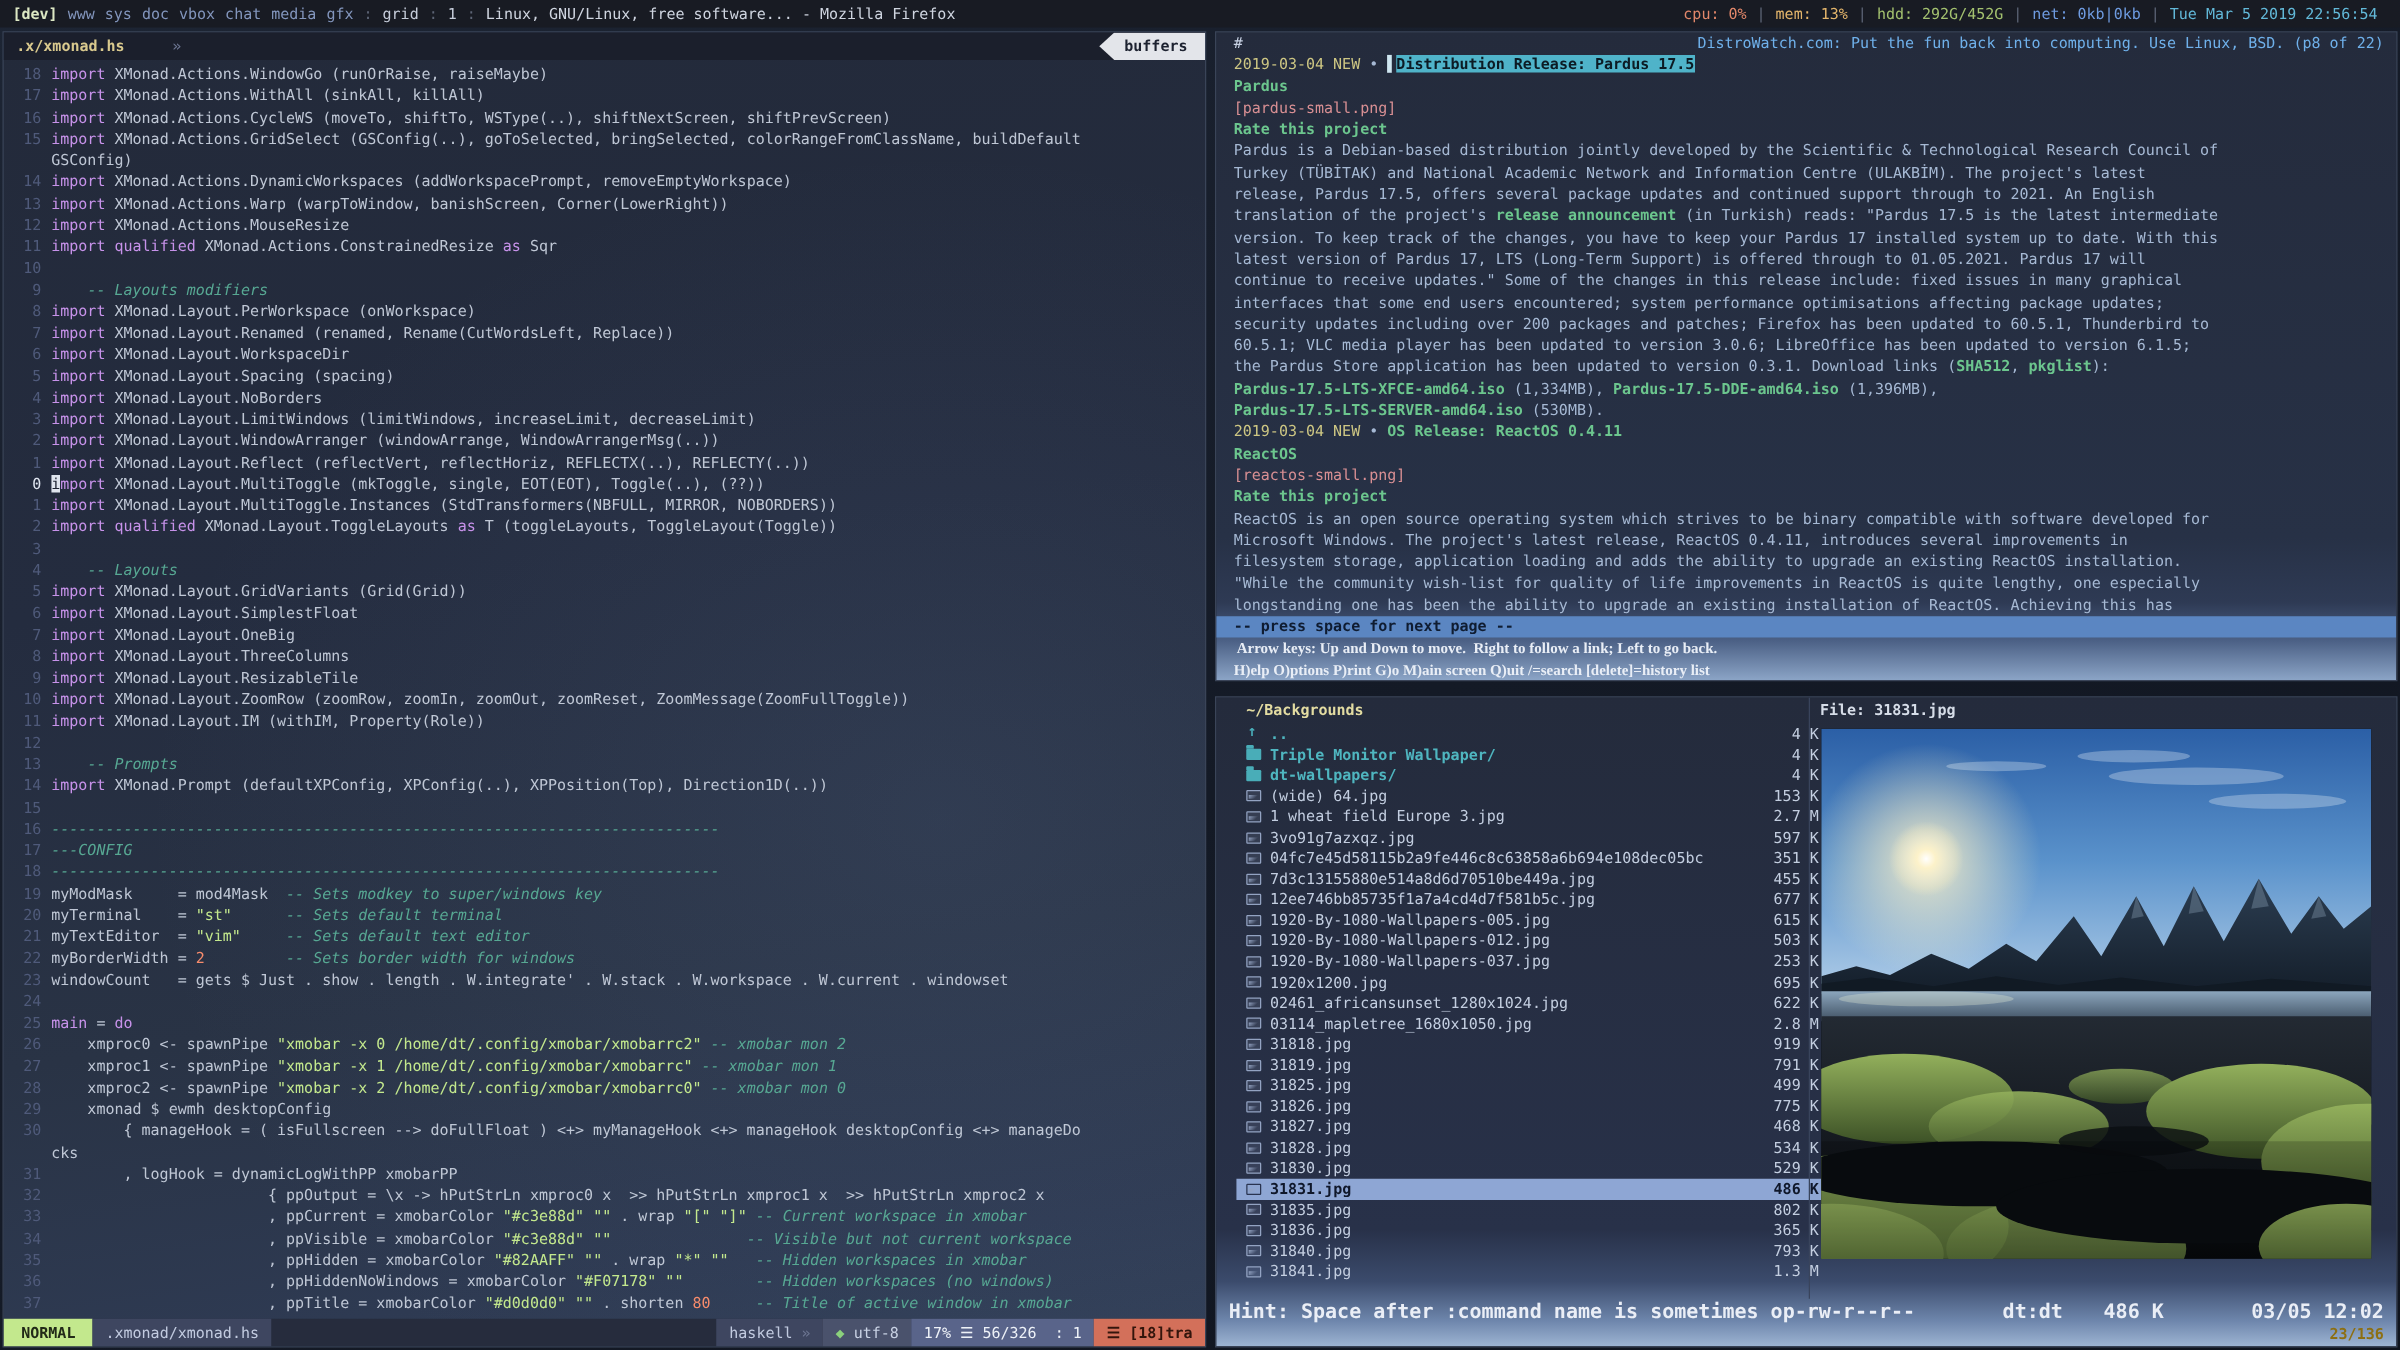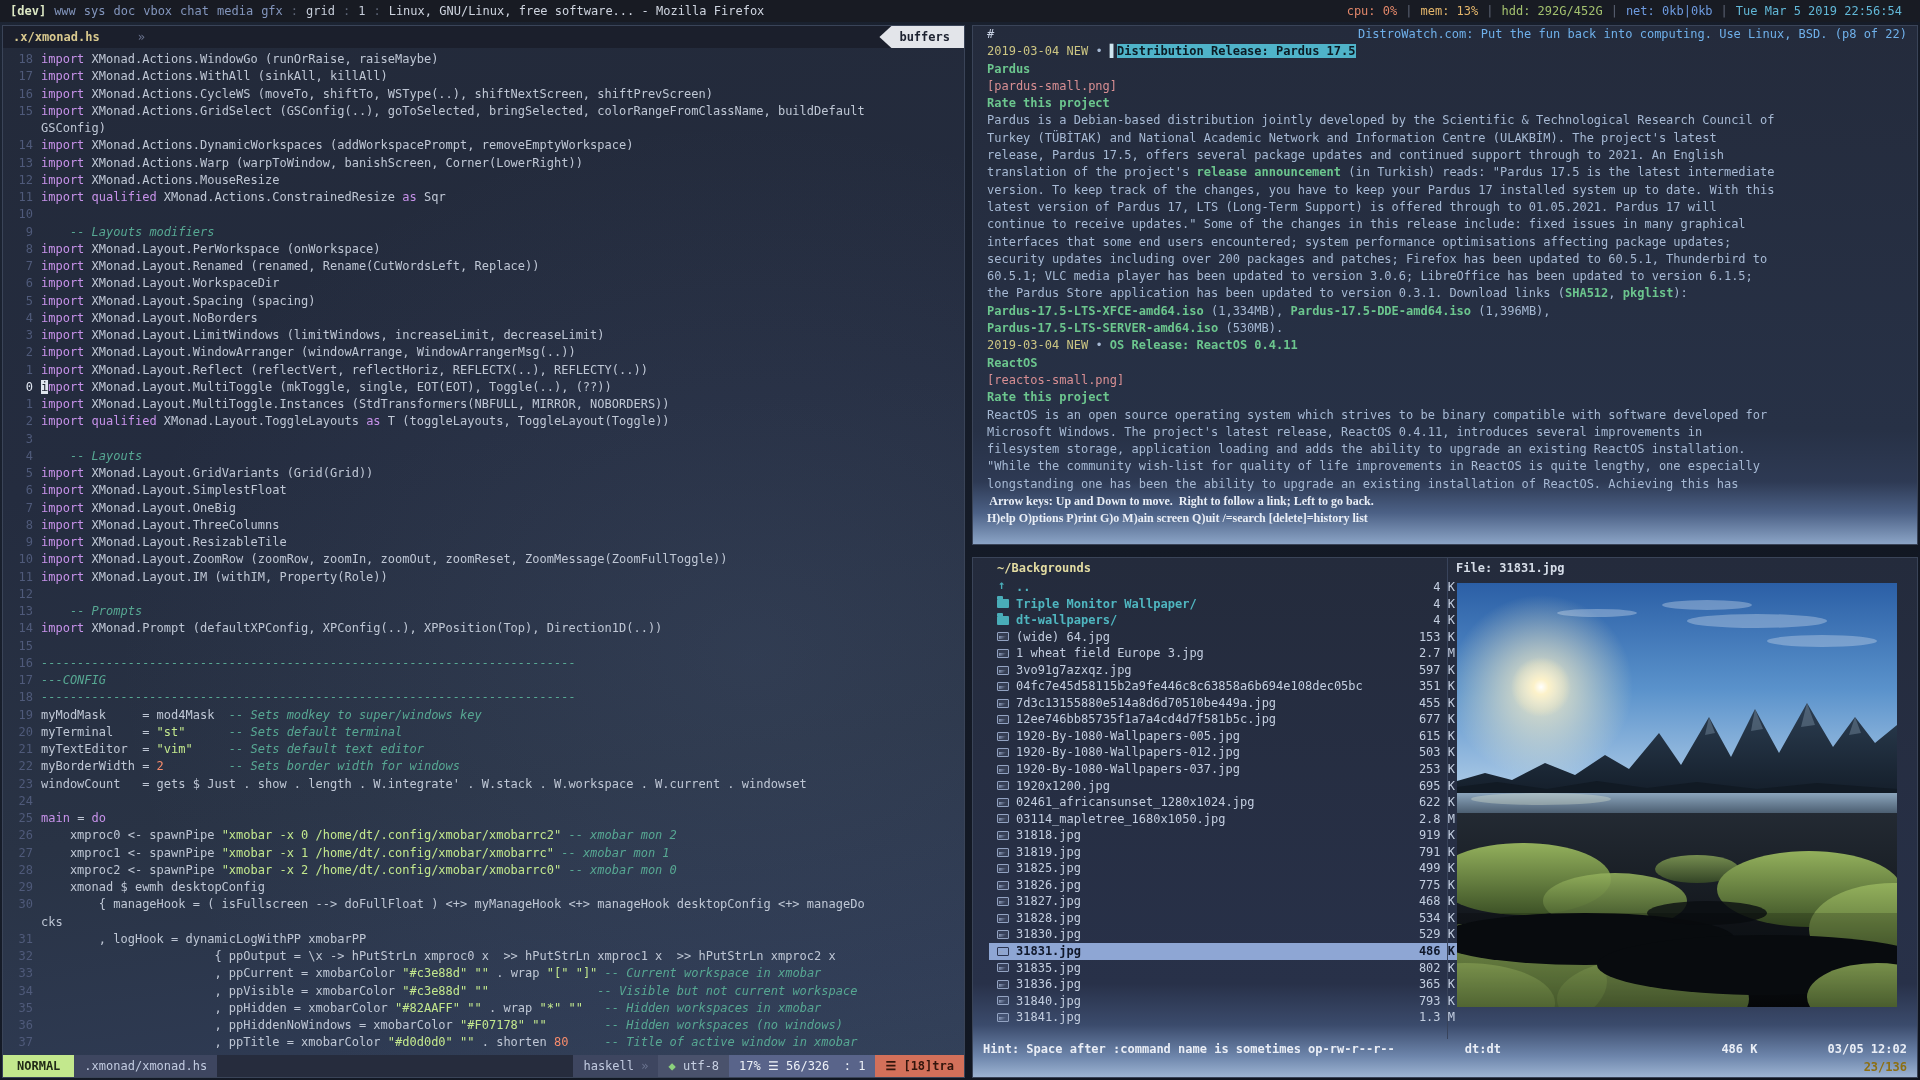--- a/index.html
+++ b/index.html
@@ -93,21 +93,21 @@
   .fi-folder::before{content:"";position:absolute;top:-3px;left:0;width:6px;height:3px;background:#49adb8;border-radius:1px 1px 0 0;}
   .fi-image{border:1px solid #93a3c2;box-sizing:border-box;background:rgba(147,163,194,.15);}
   .fi-image::before{content:"";position:absolute;right:1px;bottom:1px;left:1px;height:3px;
     background:linear-gradient(135deg,#93a3c2 0%,transparent 70%);}
   .fsel .fi-image{border-color:#2a3450;}
   .fi-up{background:none;}
   .fi-up::before{content:"↑";position:absolute;top:-6px;left:1px;color:#49adb8;font-weight:bold;}
   #preview{position:absolute;left:9px;top:25px;width:440px;height:424px;background:#0a0f16;}
   #preview svg{display:block;width:100%;height:100%;}
   #vifm-status{position:absolute;left:0;right:0;bottom:19px;height:19px;display:flex;align-items:center;
-    padding:0 10px;color:#eaeef6;font-weight:bold;white-space:pre;font-size:12px;}
+    padding:0 10px;color:#eaeef6;font-weight:bold;white-space:pre;font-size:16px;}
   .vs-perm{text-align:right;}
   .vs-owner{margin-left:70px;}
   .vs-size{margin-left:auto;}
   .vs-date{margin-left:70px;}
   #vifm-cmd{position:absolute;left:0;right:0;bottom:0;height:19px;line-height:19px;text-align:right;
     padding:0 10px;color:#8d6f12;font-weight:bold;font-size:12px;box-sizing:border-box;}
 </style>
 </head>
 <body>
 
@@ -219,20 +219,21 @@
       <div class="lx-row"><span class="lx-date">2019-03-04 NEW</span><span class="lx-body"> • </span><span class="lx-link">OS Release: ReactOS 0.4.11</span></div>
       <div class="lx-row"><span class="lx-link">ReactOS</span></div>
       <div class="lx-row"><span class="lx-img">[reactos-small.png]</span></div>
       <div class="lx-row"><span class="lx-link">Rate this project</span></div>
       <div class="lx-row"><span class="lx-body">ReactOS is an open source operating system which strives to be binary compatible with software developed for</span></div>
       <div class="lx-row"><span class="lx-body">Microsoft Windows. The project's latest release, ReactOS 0.4.11, introduces several improvements in</span></div>
       <div class="lx-row"><span class="lx-body">filesystem storage, application loading and adds the ability to upgrade an existing ReactOS installation.</span></div>
       <div class="lx-row"><span class="lx-body">"While the community wish-list for quality of life improvements in ReactOS is quite lengthy, one especially</span></div>
       <div class="lx-row"><span class="lx-body">longstanding one has been the ability to upgrade an existing installation of ReactOS. Achieving this has</span></div>
     </div>
+  <div class="lx-row lx-pager">-- press space for next page --</div>
   <div class="lx-row lx-help"> Arrow keys: Up and Down to move.  Right to follow a link; Left to go back.</div>
   <div class="lx-row lx-help">H)elp O)ptions P)rint G)o M)ain screen Q)uit /=search [delete]=history list</div>
 </div>
 
 <div id="vifm-win" class="window">
   <div id="vifm-left">
     <div class="pane-head">~/Backgrounds</div>
     <div id="vifm-files">
         <div class="frow"><span class="fi fi-up"></span><span class="fname fdir">..</span><span class="fsize">4 K</span></div>
         <div class="frow"><span class="fi fi-folder"></span><span class="fname fdir">Triple Monitor Wallpaper/</span><span class="fsize">4 K</span></div>

